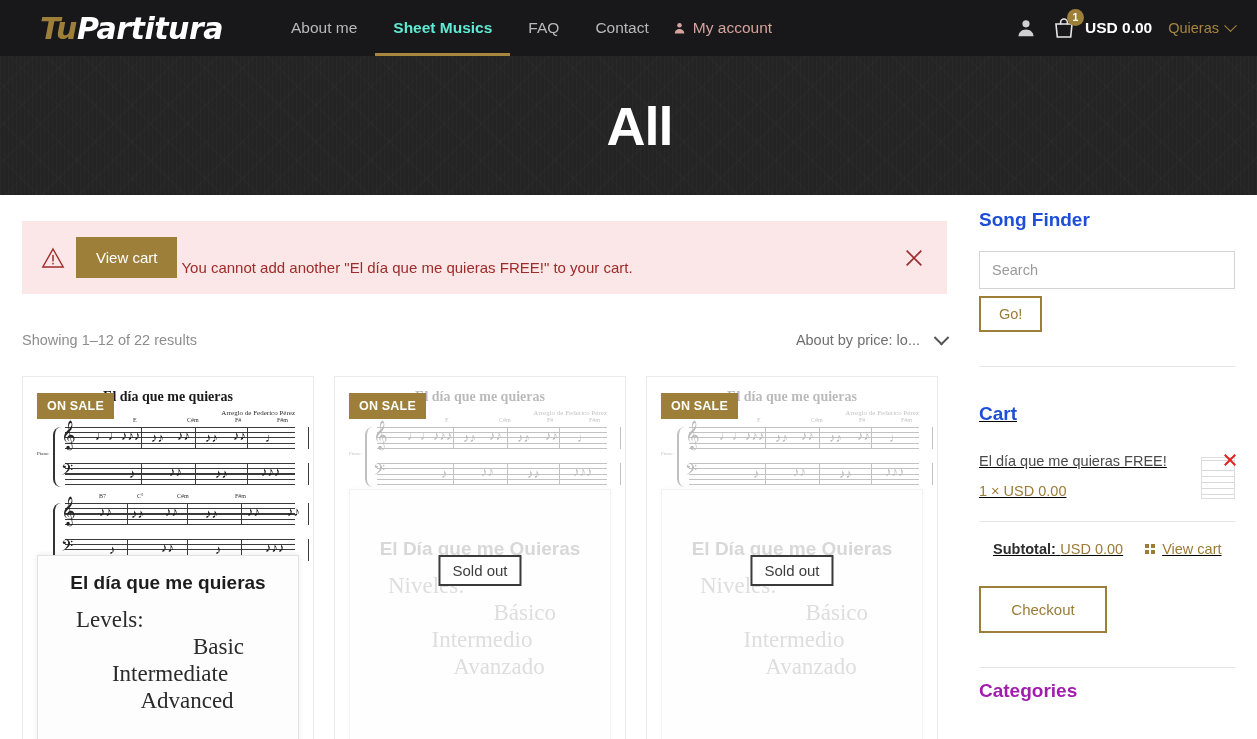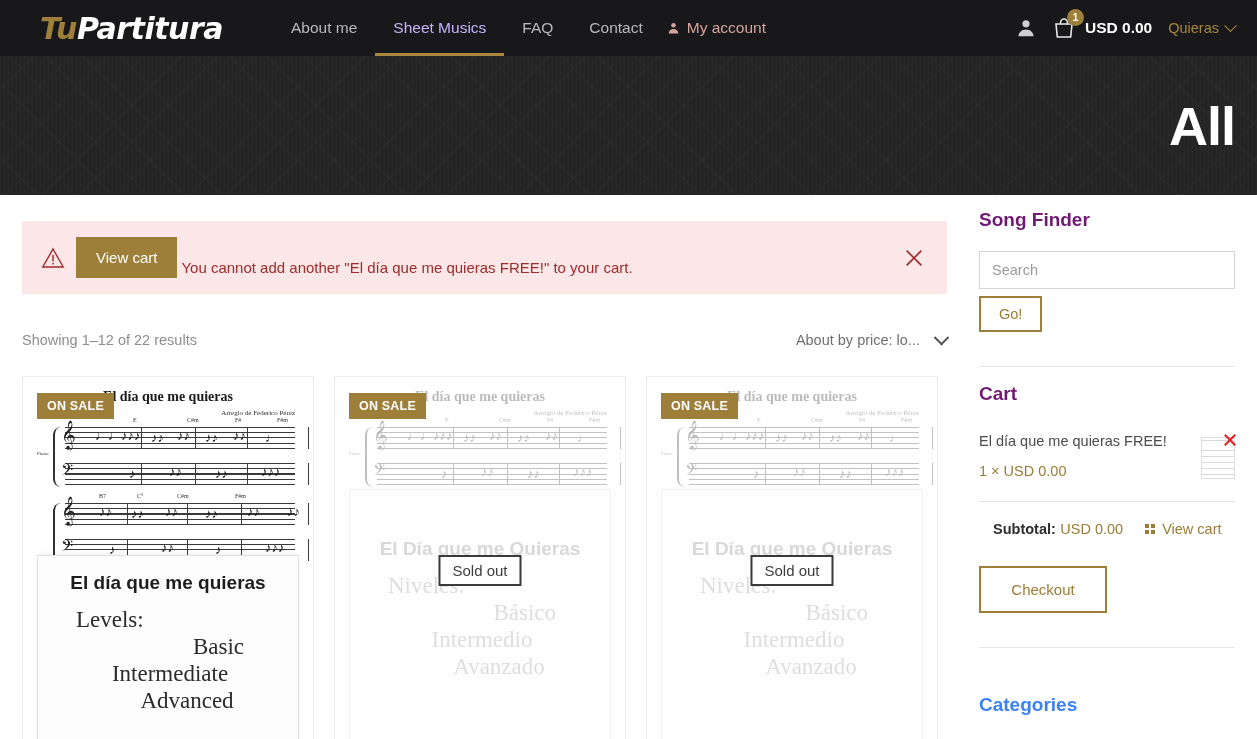--- a/index.html
+++ b/index.html
@@ -35,21 +35,21 @@
   .nav-item {
     display: flex; align-items: center;
     padding: 0 18px;
     height: 56px;
     color: #b9b9b9;
     font-size: 15.5px;
     position: relative;
     cursor: pointer;
     white-space: nowrap;
   }
-  .nav-item.active { color: #c4b5fd; }
+  .nav-item.active { color: #5eead4; font-weight: bold; }
   .nav-item.active::after {
     content: "";
     position: absolute; left: 0; right: 0; bottom: 0;
     height: 3px; background: #a7863d;
   }
   .nav-item.account { color: #d7a39d; padding-left: 26px; }
   .nav-item .person-glyph {
     position: absolute; left: 6px; top: 50%;
     transform: translateY(-50%);
     width: 13px; height: 15px;
@@ -78,21 +78,21 @@
           transform: rotate(45deg) translate(-2px,-2px); }
 
   
   .hero {
     height: 139px;
     background-color: #242424;
     background-image:
       repeating-linear-gradient(90deg, rgba(255,255,255,.020) 0 1px, transparent 1px 4px),
       repeating-linear-gradient(45deg, rgba(255,255,255,.012) 0 2px, transparent 2px 26px),
       repeating-linear-gradient(-45deg, rgba(255,255,255,.012) 0 2px, transparent 2px 26px);
-    display: flex; align-items: center; justify-content: flex-end;
+    display: flex; align-items: center; justify-content: center;
     padding-right: 22px;
     padding-left: 44px;
   }
   .hero-title {
     color: #ffffff;
     font-size: 54px;
     font-weight: 700;
     line-height: 1;
     letter-spacing: -1px;
   }
@@ -216,21 +216,21 @@
     top: 178px;
     background: #ffffff;
     border: 2px solid #3a3a3a;
     color: #3d3d3d;
     font-size: 15px;
     padding: 5px 12px;
     white-space: nowrap;
   }
 
   
-  .side-h { font-size: 19px; font-weight: 700; color: #701a75; }
+  .side-h { font-size: 19px; font-weight: 700; color: #1d4ed8; }
   .search-input {
     width: 100%; height: 38px;
     border: 1px solid #d4d4d4;
     padding: 0 12px;
     font-size: 14.5px;
     color:#444;
     font-family: inherit;
     margin-top: 20px;
     background:#fff;
   }
@@ -240,21 +240,21 @@
     background: #ffffff;
     border: 2px solid #9d7f3a;
     color: #9b7b37;
     font-size: 14.5px;
     padding: 8px 18px;
     cursor: pointer;
     font-family: inherit;
   }
   .side-sep { height:1px; background:#e5e5e5; margin: 34px 0 0 0; }
 
-  .cart-widget { margin-top: 16px; }
+  .cart-widget { margin-top: 36px; text-decoration: underline; }
   .cw-item { display:flex; align-items:flex-start; margin-top: 26px; position:relative; padding-right: 56px; }
   .cw-name { font-size: 14.5px; color: #4b4b4b; line-height: 1.5; }
   .cw-qty { font-size: 14.5px; color:#9b7b37; margin-top: 10px; }
   .cw-thumb {
     position:absolute; right: 0; top: 6px;
     width: 34px; height: 42px;
     background:#fff; border:1px solid #ddd;
     background-image: repeating-linear-gradient(to bottom, transparent 0 5px, #d9d9d9 5px 6px);
     background-position: 0 7px;
     background-size: 100% 100%;
@@ -270,21 +270,21 @@
   .cw-viewcart { display:flex; align-items:center; gap:7px; color:#9b7b37; font-size:14.5px; cursor:pointer; }
   .grid-icon { display:grid; grid-template-columns: 4px 4px; grid-template-rows: 4px 4px; gap:2px; }
   .grid-icon i { background:#9b7b37; display:block; }
   .btn-checkout {
     margin-top: 28px;
     width: 128px;
     background:#fff; border: 2px solid #9d7f3a;
     color:#9b7b37; font-size:15px;
     padding: 13px 0; cursor:pointer; font-family: inherit;
   }
-  .cat-h { margin-top: 46px; font-size: 19px; font-weight:700; color:#3b82f6; }
+  .cat-h { margin-top: 12px; font-size: 19px; font-weight:700; color:#a21caf; }
 </style>
 </head>
 <body>
 
 <div class="site-header">
 
   <div class="logo">
     <span class="tu">Tu</span><span class="partitura">Partitura</span>
   </div>
 

